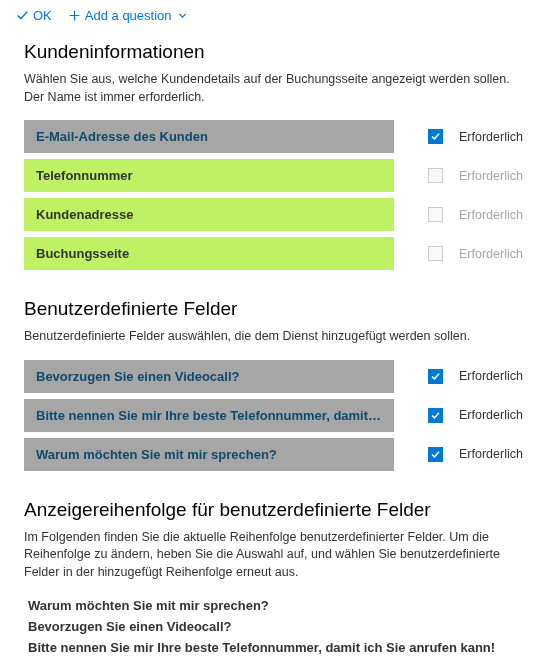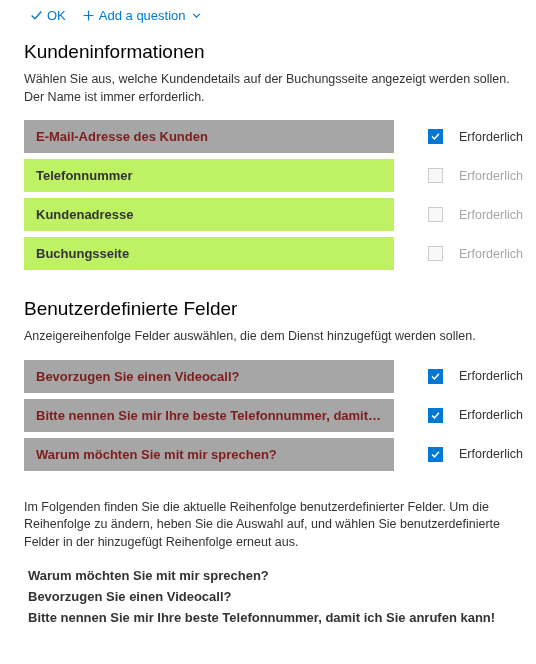--- a/index.html
+++ b/index.html
@@ -7,21 +7,21 @@
     font-family: "Segoe UI", -apple-system, sans-serif;
     font-size: 13px;
     color: #333;
     background: #fff;
     width: 536px;
   }
   .toolbar {
     display: flex;
     align-items: center;
     gap: 16px;
-    padding: 8px 30px;
+    padding: 8px 16px;
     color: #0078d4;
     font-size: 13px;
     text-align: right;
   }
   .toolbar-item {
     display: flex;
     align-items: center;
     gap: 4px;
     cursor: pointer;
   }
@@ -50,21 +50,21 @@
     font-weight: 600;
     font-size: 13px;
     padding: 9px 12px;
     background: #bef264;
     white-space: nowrap;
     overflow: hidden;
     text-overflow: ellipsis;
   }
   .row.shaded .row-label {
     background: #a6a6a6;
-    color: #7f1d1d;
+    color: #0c4a6e;
   }
   .row-check {
     display: flex;
     align-items: center;
     gap: 16px;
     margin-left: 34px;
     font-size: 12.5px;
   }
   .row-check.disabled { color: #a6a6a6; }
   .cb {
@@ -152,21 +152,21 @@
           <div class="row-check disabled">
             <div class="cb disabled"></div>
             <span>Erforderlich</span>
           </div>
         </div>
       </div>
   </div>
 
   <div class="section">
     <h2>Benutzerdefinierte Felder</h2>
-    <p class="desc">Anzeigereihenfolge Felder auswählen, die dem Dienst hinzugefügt werden sollen.</p>
+    <p class="desc">Benutzerdefinierte Felder auswählen, die dem Dienst hinzugefügt werden sollen.</p>
     <div id="s2-rows">
         <div class="row shaded">
           <div class="row-label">Bevorzugen Sie einen Videocall?</div>
           <div class="row-check">
             <div class="cb checked">
               <svg viewBox="0 0 16 16">
                 <path fill="none" stroke="#fff" stroke-width="2.2" d="M3 8 L6.5 11.5 L13 4"></path>
               </svg>
             </div>
             <span>Erforderlich</span>
@@ -191,20 +191,21 @@
                 <path fill="none" stroke="#fff" stroke-width="2.2" d="M3 8 L6.5 11.5 L13 4"></path>
               </svg>
             </div>
             <span>Erforderlich</span>
           </div>
         </div>
       </div>
   </div>
 
   <div class="section">
+    <h2>Anzeigereihenfolge für benutzerdefinierte Felder</h2>
     <p class="desc">Im Folgenden finden Sie die aktuelle Reihenfolge benutzerdefinierter Felder. Um die Reihenfolge zu ändern, heben Sie die Auswahl auf, und wählen Sie benutzerdefinierte Felder in der hinzugefügt Reihenfolge erneut aus.</p>
     <div class="order-list" id="s3-list">
         <div class="order-item">Warum möchten Sie mit mir sprechen?</div>
         <div class="order-item">Bevorzugen Sie einen Videocall?</div>
         <div class="order-item">Bitte nennen Sie mir Ihre beste Telefonnummer, damit ich Sie anrufen kann!</div>
       </div>
   </div>
 
 </div>
 

